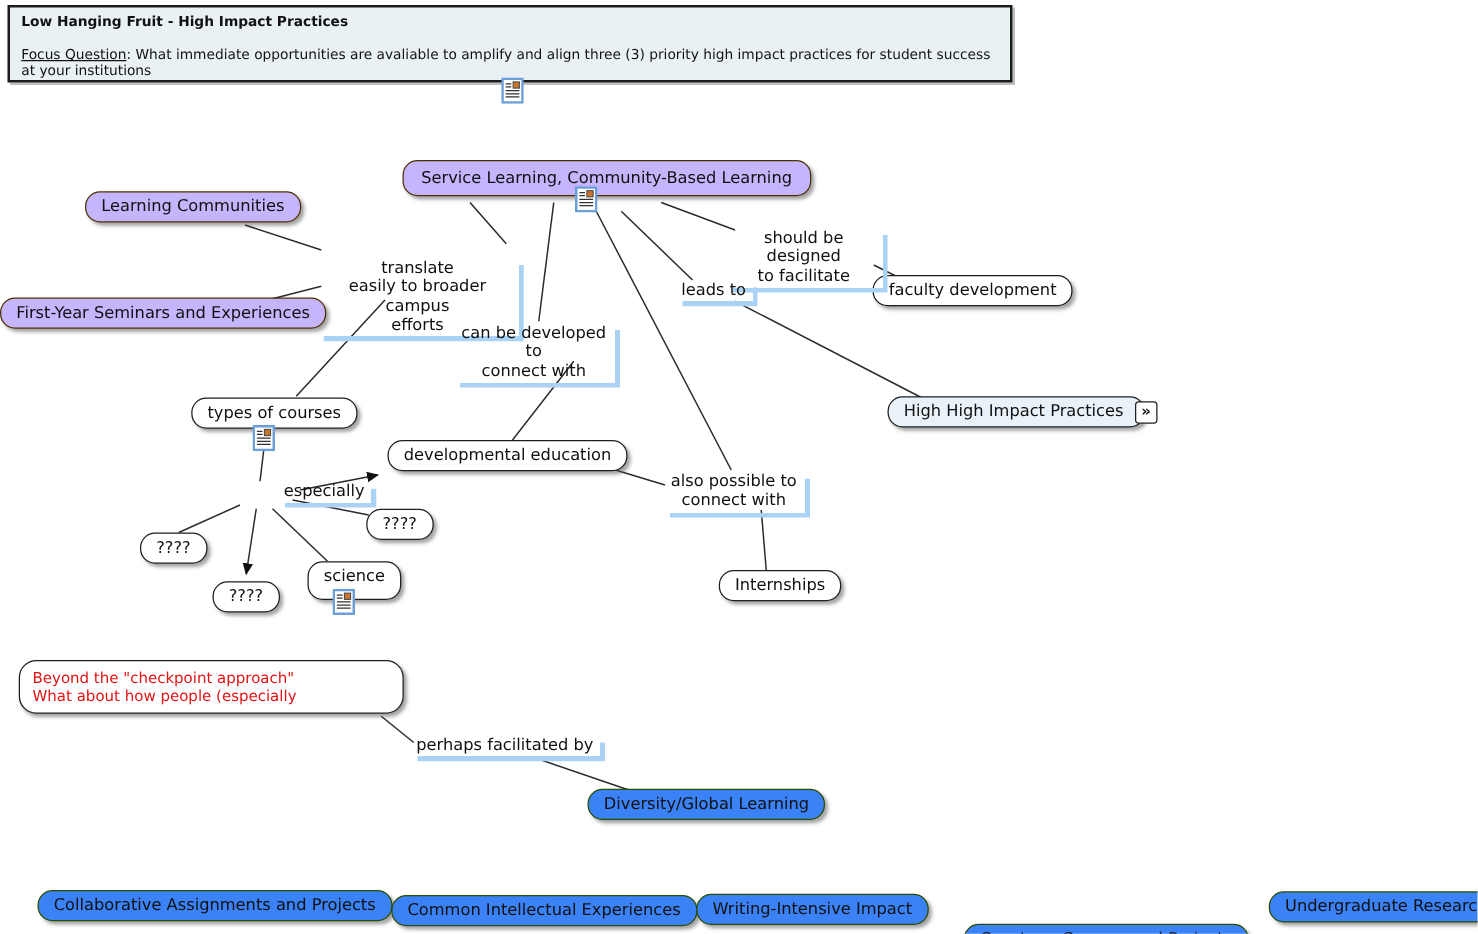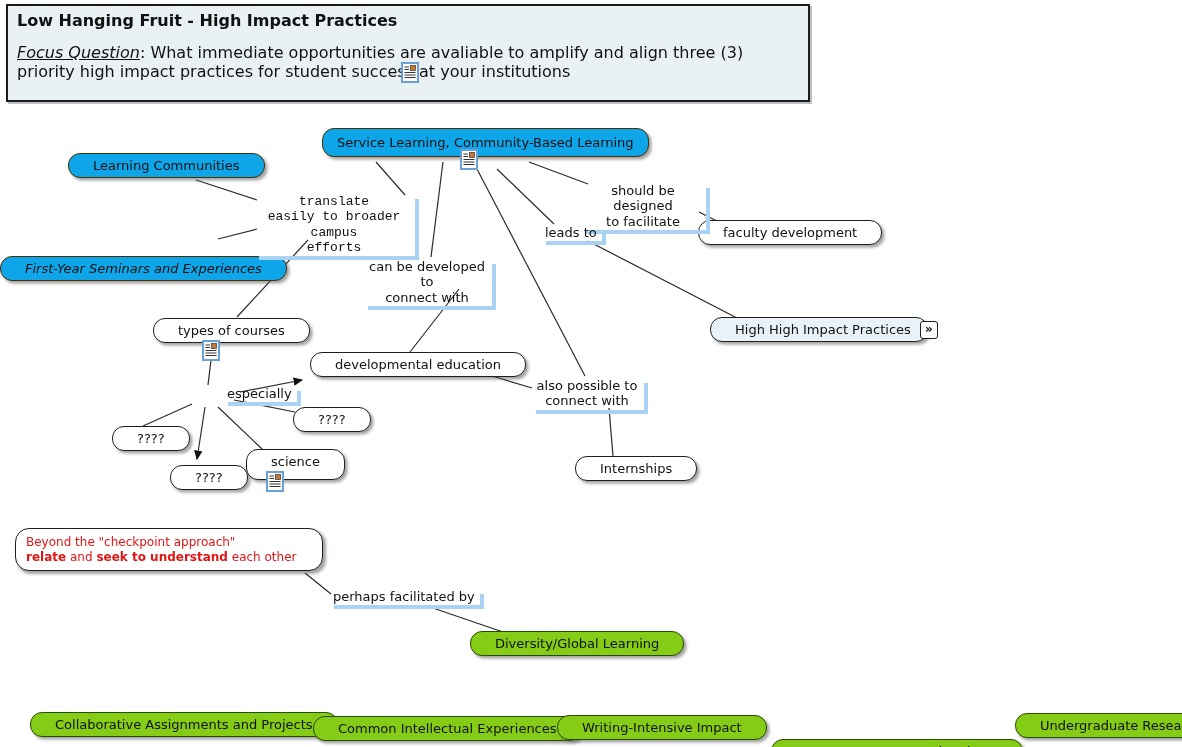--- a/index.html
+++ b/index.html
@@ -6,40 +6,40 @@
   body{
     width:1182px;height:747px;position:relative;overflow:hidden;
     background:#ffffff;
     font-family:"DejaVu Sans","Liberation Sans",sans-serif;
     color:#111;
   }
   #wires{position:absolute;left:0;top:0;z-index:1;}
   .node{
     position:absolute;z-index:2;
     background:#fff;border:1.6px solid #1f1f1f;border-radius:12px;
-    padding:4px 24px;font-size:13px;white-space:nowrap;text-align:center;
+    padding:4px 12px;font-size:13px;white-space:nowrap;text-align:center;
     box-shadow:2.5px 2.5px 3px rgba(90,90,90,.55);
   }
-  .orange{background:#0ea5e9;border-color:#4d3000;}
-  .green{background:#84cc16;border-color:#294d00;}
+  .orange{background:#c4b5fd;border-color:#4d3000;}
+  .green{background:#3b82f6;border-color:#294d00;}
   .bluebg{background:#e9f2f8;}
   .link-label{
     position:absolute;z-index:2;
     font-size:13px;line-height:1.18;text-align:center;
     white-space:pre-line;padding:1px 5px;
     box-shadow:5px 5px 0 -1px #a9d2f4;
   }
   .header-box{
     position:absolute;left:6px;top:4px;width:782px;z-index:2;
     background:#e9f1f5;border:2px solid #1c1c1c;
-    padding:5px 9px 19px 9px;font-size:16px;
+    padding:5px 9px 1px 9px;font-size:11px;
     box-shadow:2px 2px 0 rgba(0,0,0,.25);
   }
   .header-title{font-weight:bold;margin-bottom:13px;}
-  .focus-label{text-decoration:underline;font-style:italic;}
+  .focus-label{text-decoration:underline;}
   .res-icon{position:absolute;z-index:3;}
   .expand-icon{
     position:absolute;right:-11px;top:50%;transform:translateY(-50%);
     width:16px;height:16px;background:#fff;border:1.4px solid #1f1f1f;
     border-radius:3px;font-size:12px;font-weight:bold;line-height:14px;
     text-align:center;padding:0;z-index:3;
   }
   .note{
     width:286px;border-radius:14px;text-align:left;white-space:normal;
     font-size:12px;line-height:1.22;color:#e21414;padding:6px 10px;
@@ -105,21 +105,21 @@
   <g stroke="#333" stroke-width="1">
       <line x1="3.5" y1="5" x2="8" y2="5"></line>
       <line x1="3.5" y1="7.5" x2="8" y2="7.5"></line>
       <line x1="3.5" y1="10.5" x2="14.5" y2="10.5"></line>
       <line x1="3.5" y1="13" x2="14.5" y2="13"></line>
       <line x1="3.5" y1="15.5" x2="14.5" y2="15.5"></line>
     </g>
 </svg>
 
 <div class="node orange" style="left:68px;top:153px;">Learning Communities</div>
-<div class="node orange" style="left:0px;top:256px;font-style:italic;">First-Year Seminars and Experiences</div>
+<div class="node orange" style="left:0px;top:238px;">First-Year Seminars and Experiences</div>
 <div class="node" style="left:698px;top:220px;">faculty development</div>
 
 <div class="node bluebg" style="left:710px;top:317px;padding-right:16px;">
   <span>High High Impact Practices</span>
   <span class="expand-icon">»</span>
 </div>
 
 <div class="node" style="left:153px;top:318px;">types of courses</div>
 <svg class="res-icon" style="left:202px;top:340px;" width="18" height="21" viewBox="0 0 18 21">
   <rect x="1" y="1" width="16" height="19" fill="#fff" stroke="#6a9fd8" stroke-width="2"></rect>
@@ -148,32 +148,32 @@
       <line x1="3.5" y1="10.5" x2="14.5" y2="10.5"></line>
       <line x1="3.5" y1="13" x2="14.5" y2="13"></line>
       <line x1="3.5" y1="15.5" x2="14.5" y2="15.5"></line>
     </g>
 </svg>
 
 <div class="node" style="left:575px;top:456px;">Internships</div>
 
 <div class="node note" style="left:15px;top:528px;">
   <div>Beyond the "checkpoint approach"</div>
-  <div><b>relate</b><span> and </span><b>seek to understand</b><span> each other</span></div>
+  <div>What about how people (especially</div>
 </div>
 
 <div class="node green" style="left:470px;top:631px;">Diversity/Global Learning</div>
 
 <div class="node green" style="left:30px;top:712px;">Collaborative Assignments and Projects</div>
 <div class="node green" style="left:313px;top:716px;text-align:right;">Common Intellectual Experiences</div>
 <div class="node green" style="left:557px;top:715px;">Writing-Intensive Impact</div>
 <div class="node green" style="left:771px;top:715px;margin-top:24px;">Capstone Courses and Projects</div>
 <div class="node green" style="left:1015px;top:713px;">Undergraduate Research</div>
 
-<div class="link-label" style="left:253px;top:193px;width:152px;font-family:Liberation Mono, monospace;">translate
+<div class="link-label" style="left:253px;top:206px;width:152px;">translate
 easily to broader campus
 efforts</div>
 <div class="link-label" style="left:580px;top:182px;width:116px;">should be designed
 to facilitate</div>
 <div class="link-label" style="left:540px;top:224px;">leads to</div>
 <div class="link-label" style="left:362px;top:258px;width:120px;">can be developed to
 connect with</div>
 <div class="link-label" style="left:530px;top:377px;width:104px;">also possible to
 connect with</div>
 <div class="link-label" style="left:174px;top:385px;margin-left:48px;">especially</div>

